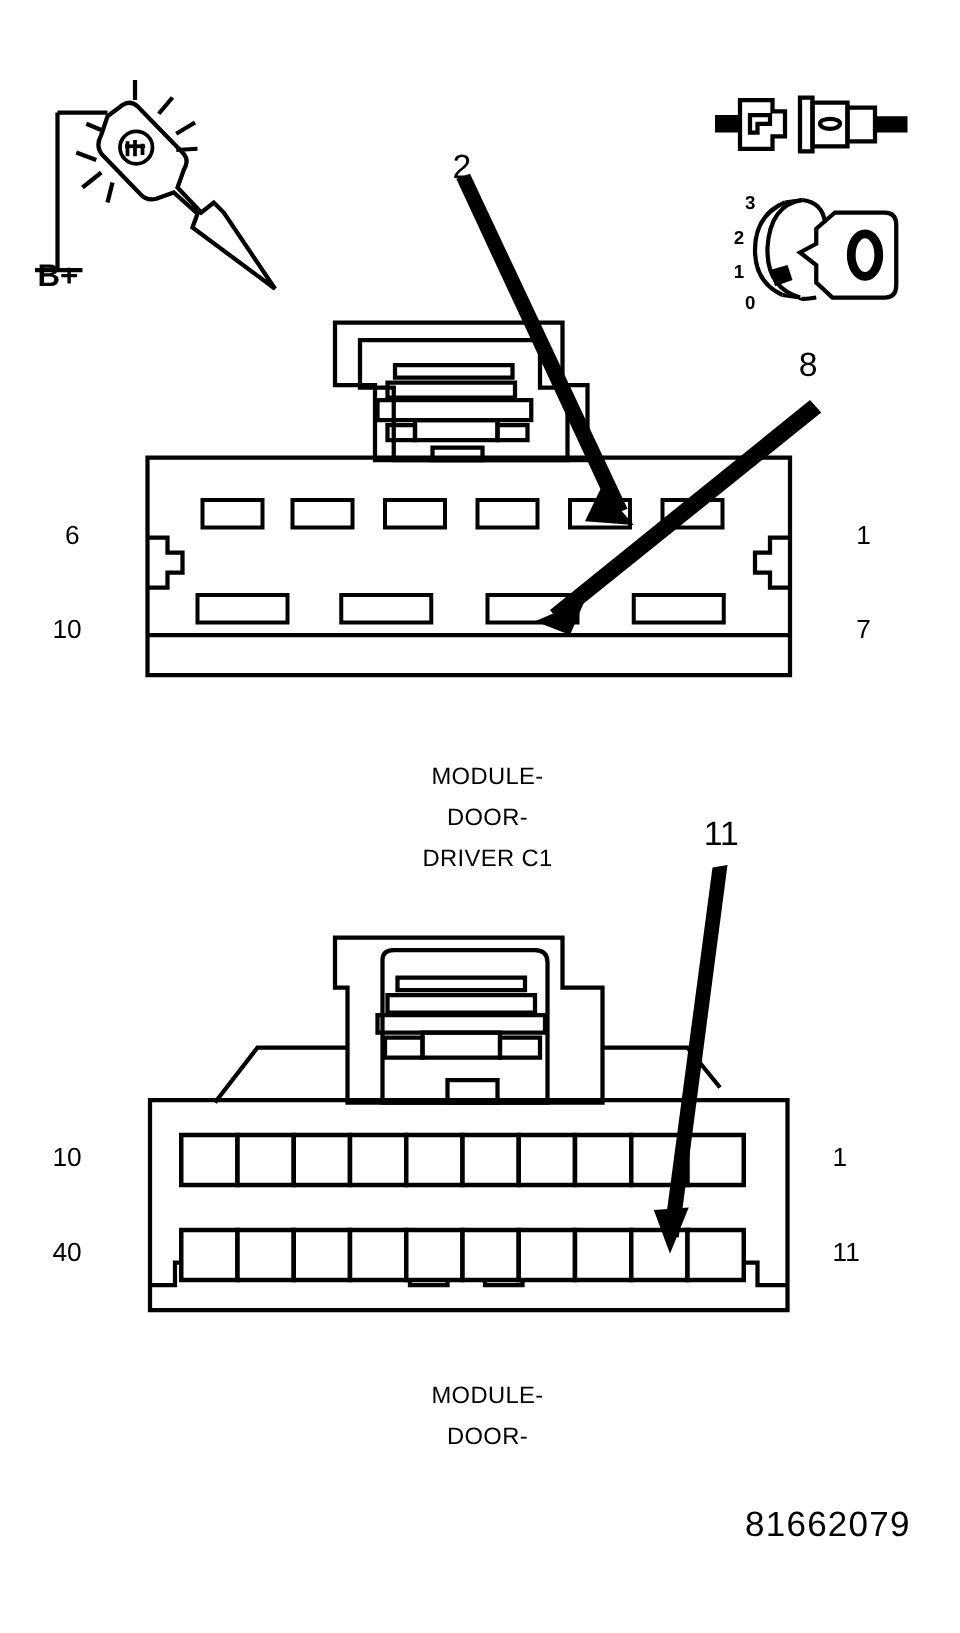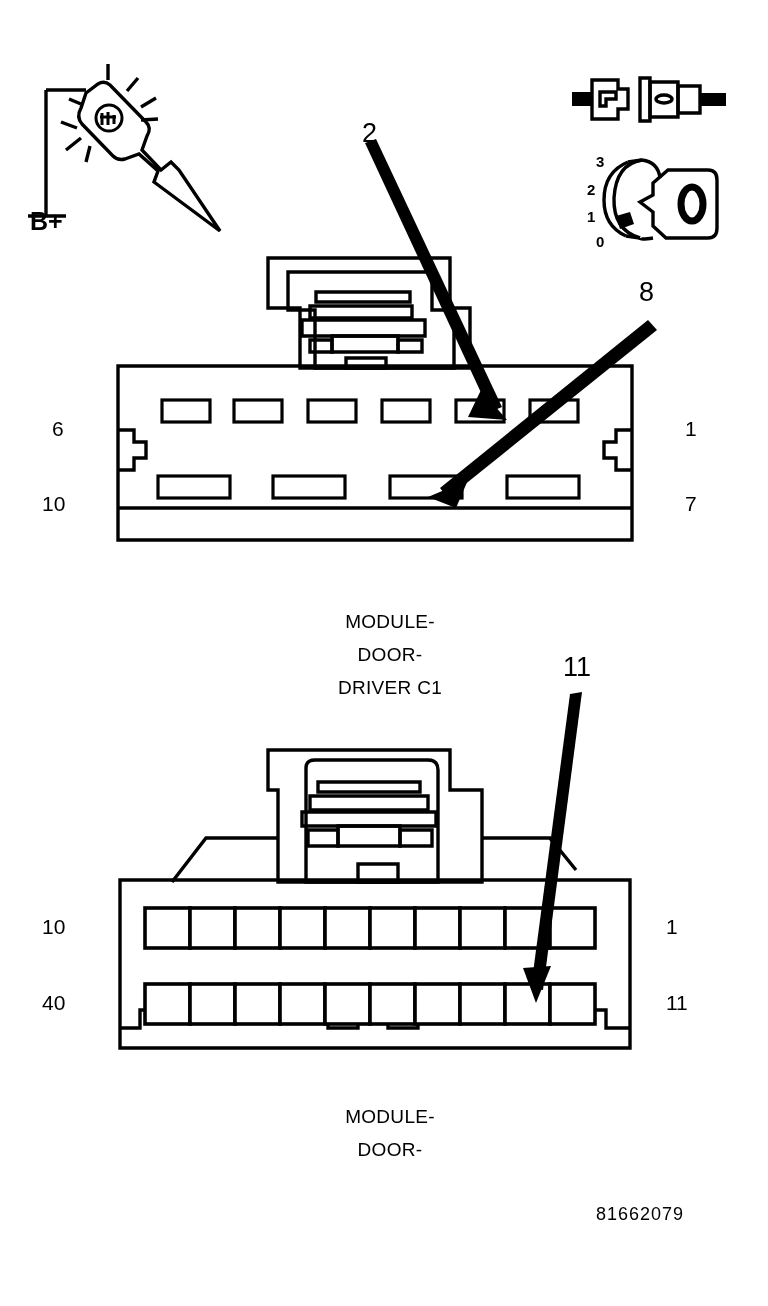--- a/index.html
+++ b/index.html
@@ -42,21 +42,21 @@
     font-weight: bold;
   }
   .caption {
     font-size: 19px;
     font-weight: normal;
     text-align: center;
     line-height: 33px;
     letter-spacing: 0.3px;
   }
   .refnum {
-    font-size: 18px;
+    font-size: 28px;
     font-weight: normal;
     letter-spacing: 1px;
   }
 
   svg { display: block; overflow: visible; }
   .ln { fill: none; stroke: #000; stroke-width: 3; }
   .ln2 { fill: none; stroke: #000; stroke-width: 3.4; }
   .fillblk { fill: #000; stroke: none; }
   .cav { fill: #ffffff; stroke: #000; stroke-width: 3.2; }
   .cav2 { fill: #ffffff; stroke: #000; stroke-width: 3.6; }

